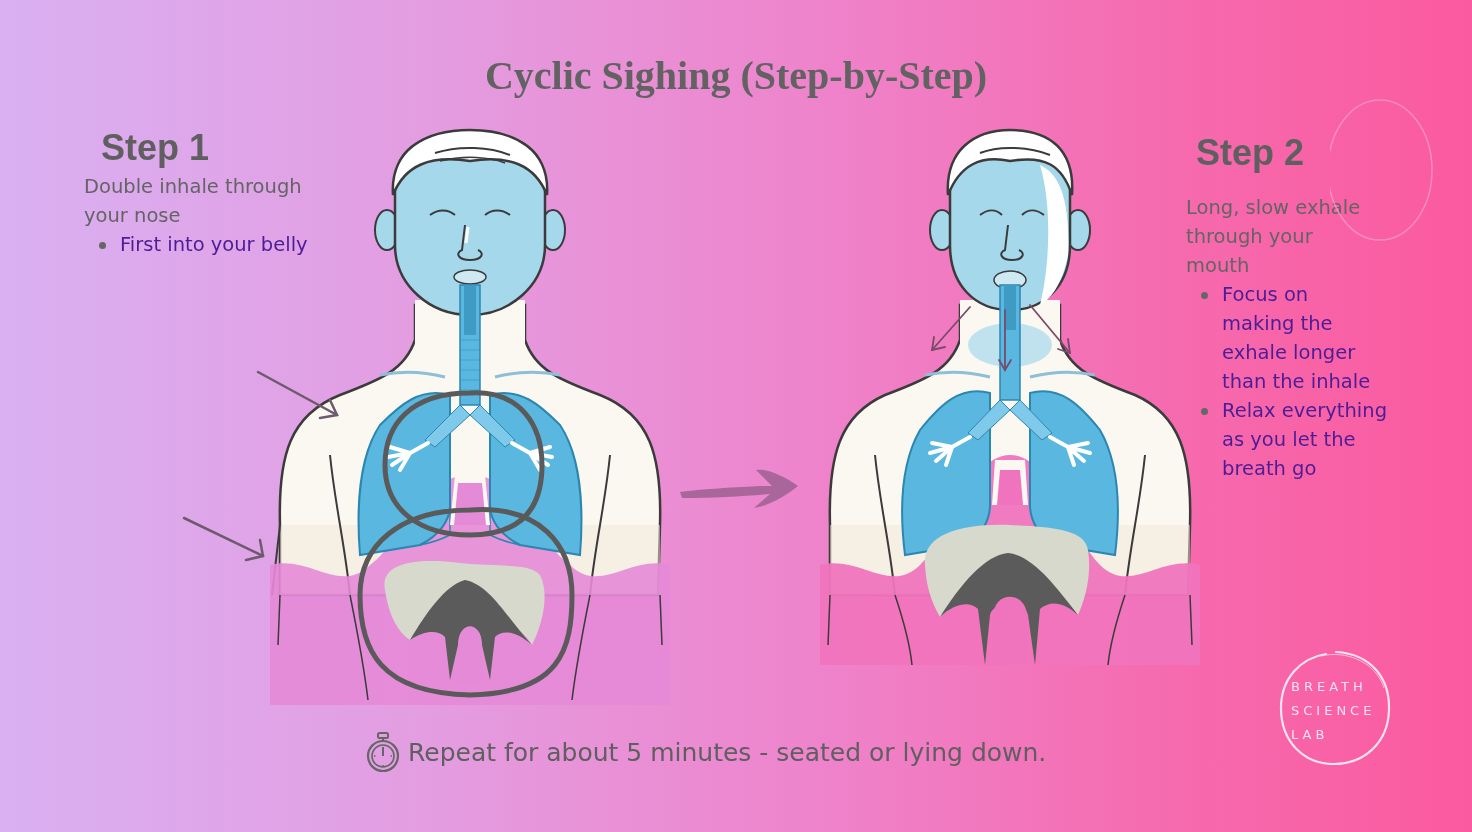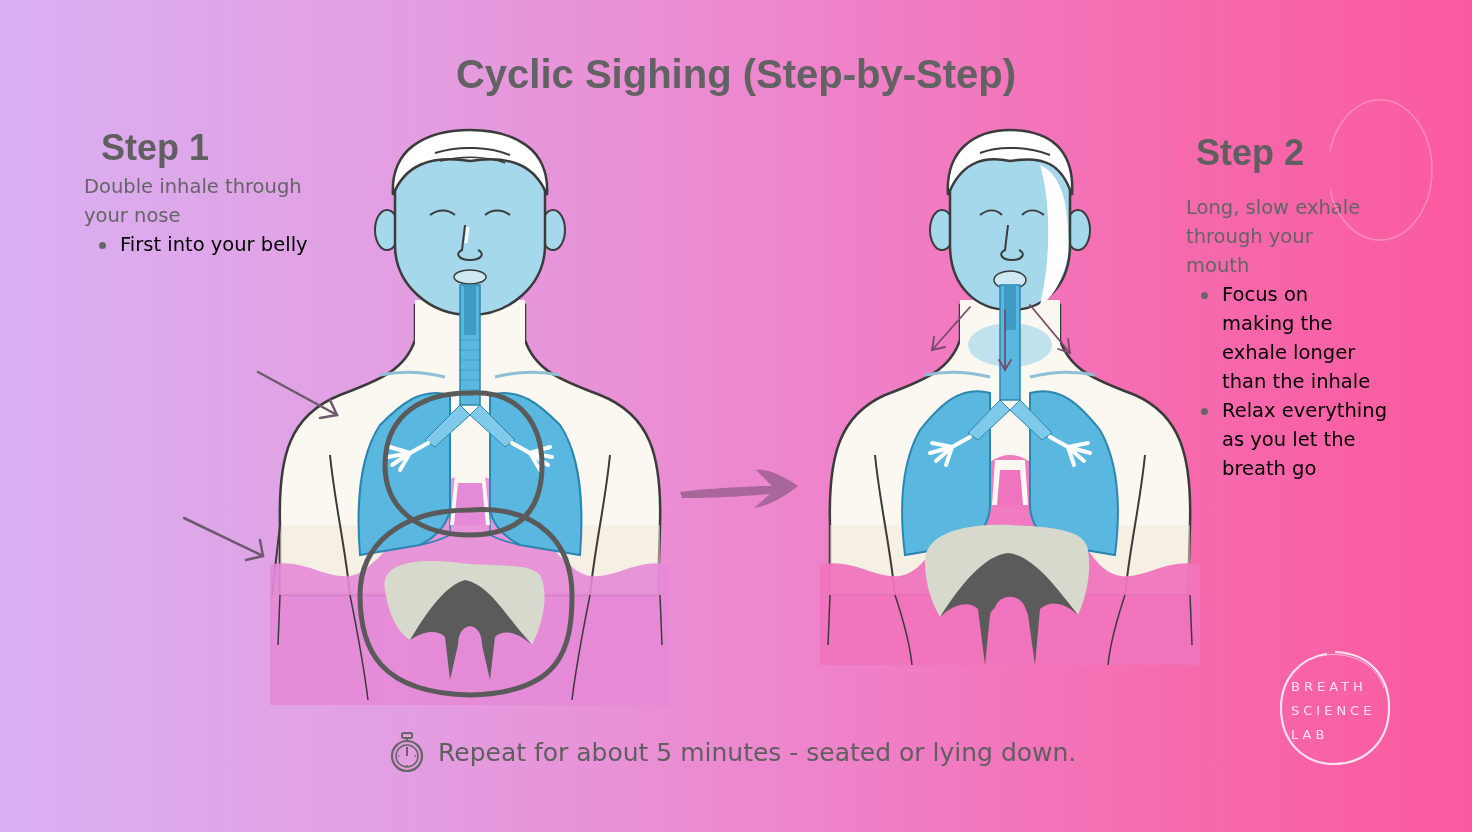--- a/index.html
+++ b/index.html
@@ -4,49 +4,49 @@
 <style>
   html, body { margin: 0; padding: 0; }
   body {
     width: 1472px; height: 832px; overflow: hidden; position: relative;
     background: linear-gradient(90deg, #d9b0f2 0%, #e49ce0 30%, #ee84cc 55%, #f66aae 80%, #fb5a9f 100%);
     font-family: "DejaVu Sans", sans-serif;
     color: #5e5e5e;
   }
   .title {
     position: absolute; left: 0; width: 1472px; top: 52px; text-align: center;
-    font-family: Liberation Sans, sans-serif; font-weight: bold;
+    font-family: Liberation Serif, serif; font-weight: bold;
     font-size: 40px; color: #626262; letter-spacing: 0px;
   }
   .step { position: absolute; }
   .step h2 {
     margin: 0; font-family: "Liberation Sans", sans-serif; font-weight: bold;
     font-size: 36px; color: #5f5f5f; line-height: 40px;
   }
   .step .desc { font-size: 19.5px; line-height: 29px; color: #646464; margin: 0; }
   .step ul { margin: 0; padding: 0; list-style: none; }
-  .step li { position: relative; font-size: 19.5px; line-height: 29px; color: #000000; padding-left: 36px; }
+  .step li { position: relative; font-size: 19.5px; line-height: 29px; color: #4c1d95; padding-left: 36px; }
   .step li::before {
     content: ""; position: absolute; left: 15px; top: 12px; width: 7px; height: 7px;
     border-radius: 50%; background: #666;
   }
   #step1 { left: 84px; top: 128px; width: 290px; }
   #step1 h2 { margin-left: 17px; margin-bottom: 4px; }
   #step2 { left: 1186px; top: 133px; width: 230px; }
   #step2 h2 { margin-left: 10px; margin-bottom: 20px; }
 
   .figure { position: absolute; }
   #figure1 { left: 250px; top: 125px; width: 440px; height: 580px; }
   #figure2 { left: 800px; top: 125px; width: 420px; height: 540px; }
 
   .flow-arrow { position: absolute; left: 676px; top: 462px; width: 126px; height: 50px; }
 
   .footer {
-    position: absolute; left: 388px; top: 728px; height: 48px;
-    display: flex; align-items: center; gap: 12px;
+    position: absolute; left: 364px; top: 728px; height: 48px;
+    display: flex; align-items: center; gap: 6px;
   }
   .footer .text { font-size: 25px; color: #5f5f5f; }
   .logo {
     position: absolute; left: 1276px; top: 648px; width: 116px; height: 120px;
   }
   .logo .ring { position: absolute; left: 0; top: 0; }
   .logo .lines {
     position: absolute; left: 15px; top: 27px; font-size: 13px;
     letter-spacing: 4px; color: #fde3ef; line-height: 24px;
     font-family: "DejaVu Sans", sans-serif;

